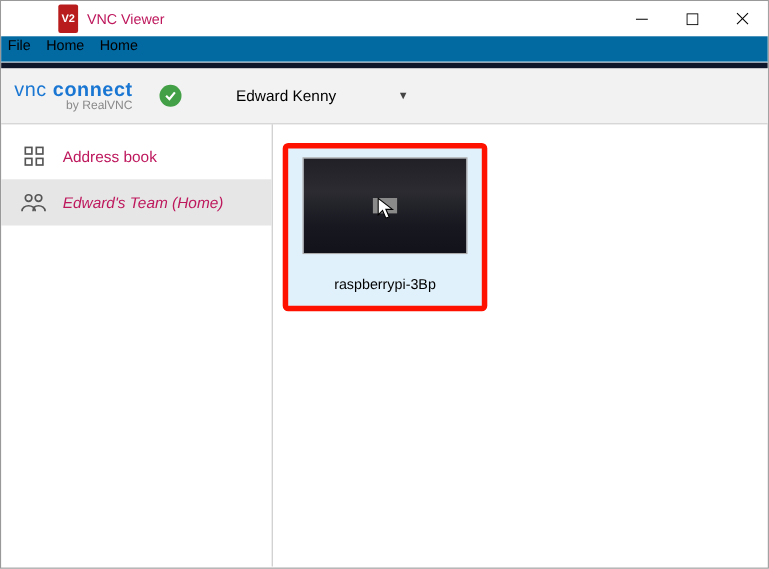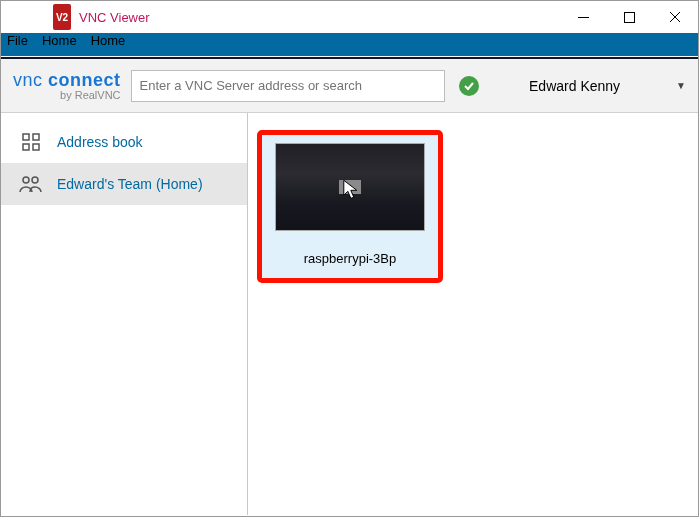--- a/index.html
+++ b/index.html
@@ -11,36 +11,36 @@
   .titlebar .title { margin-left: 8px; font-size: 13px; color: #be185d; }
   .titlebar .win-controls { margin-left: auto; display: flex; }
   .titlebar .win-btn { width: 46px; height: 32px; display: flex; align-items: center; justify-content: center; font-size: 14px; color: #000; cursor: default; }
   .win-btn svg { stroke: #000; }
 
   
   .menubar { height: 24px; display: flex; padding: 0 6px; font-size: 13px; background: #0369a1; border-bottom: 1px solid #fff; }
   .menubar span { margin-right: 14px; cursor: default; }
 
   
-  .toolbar { height: 56px; display: flex; align-items: center; padding: 0 12px; background: #f2f2f2; border-top: 2px solid #0f172a; border-bottom: 1px solid #d0d0d0; }
+  .toolbar { height: 56px; display: flex; align-items: center; padding: 0 12px; background: #f2f2f2; border-top: 5px solid #0f172a; border-bottom: 1px solid #d0d0d0; }
   .logo { display: flex; flex-direction: column; align-items: flex-start; line-height: 1; margin-right: 10px; }
   .logo-top { color: #1976d2; font-size: 18px; letter-spacing: 0.5px; font-weight: 300; }
   .logo-top .accent { color: #1976d2; font-weight: 600; }
   .logo-sub { color: #8a8a8a; font-size: 11px; align-self: flex-end; margin-top: 1px; }
   .search { flex: 1; height: 32px; border: 1px solid #bdbdbd; background: #fff; padding: 0 8px; font-size: 13px; color: #555; outline: none; }
   .user-area { display: flex; align-items: center; margin-left: 14px; cursor: default; gap: 44px; }
   .user-check { width: 20px; height: 20px; background: #43a047; border-radius: 50%; display: flex; align-items: center; justify-content: center; color: #fff; font-size: 12px; margin-right: 6px; }
   .user-name { font-size: 14px; color: #000; }
   .user-caret { margin-left: 12px; font-size: 10px; color: #444; }
 
   
   .main { display: flex; height: calc(100% - 32px - 24px - 56px - 1px); }
   .sidebar { width: 247px; border-right: 1.5px solid #c8c8c8; padding-top: 8px; }
-  .side-item { display: flex; align-items: center; height: 42px; padding: 0 16px; font-size: 14px; color: #0369a1; cursor: default; }
-  .side-item.selected { background: #e6e6e6; }
+  .side-item { display: flex; align-items: center; height: 42px; padding: 0 16px; font-size: 14px; color: #be185d; cursor: default; }
+  .side-item.selected { background: #e6e6e6; font-style: italic; }
   .side-icon { width: 28px; height: 28px; display: flex; align-items: center; justify-content: center; margin-right: 12px; color: #555; }
   .side-icon svg { stroke: #555; fill: none; }
 
   .content { flex: 1; padding: 20px 12px; display: flex; gap: 36px; align-items: flex-start; text-align: right; }
   .tile { width: 180px; display: flex; flex-direction: column; align-items: center; border-radius: 2px; padding: 10px 8px 14px; cursor: default; }
   .tile.selected { background: #e1f1fb; outline: 5px solid #ff1100; outline-offset: -2px; }
   .thumb { width: 150px; height: 88px; background: linear-gradient(to bottom, #202026 0%, #2b2b31 35%, #181820 70%, #12131a 100%); position: relative; border: 1px solid #aaa; }
   .thumb::after { content: ""; position: absolute; top: 50%; left: 50%; width: 22px; height: 14px; background: #8a8a8a; transform: translate(-50%, -50%); }
   .cursor-overlay { position: absolute; top: 50%; left: 50%; transform: translate(-40%, -35%); z-index: 5; }
   .tile-label { margin-top: 20px; font-size: 13px; color: #000; }
@@ -77,21 +77,20 @@
   <span>Home</span>
 </div>
 
 <div class="toolbar">
   <div class="logo">
     <div class="logo-top">
       <span>vnc</span> <span class="accent">connect</span>
     </div>
     <div class="logo-sub">by RealVNC</div>
   </div>
-  <input class="search" type="text" placeholder="Enter a VNC Server address or search" style="">
   <div class="user-area">
     <div class="user-check">
       <svg width="12" height="12" viewBox="0 0 12 12">
           <path d="M2 6 L5 9 L10 3" stroke="#fff" stroke-width="2" fill="none"></path>
         </svg>
     </div>
     <span class="user-name">Edward Kenny</span>
     <span class="user-caret">▼</span>
   </div>
 </div>

